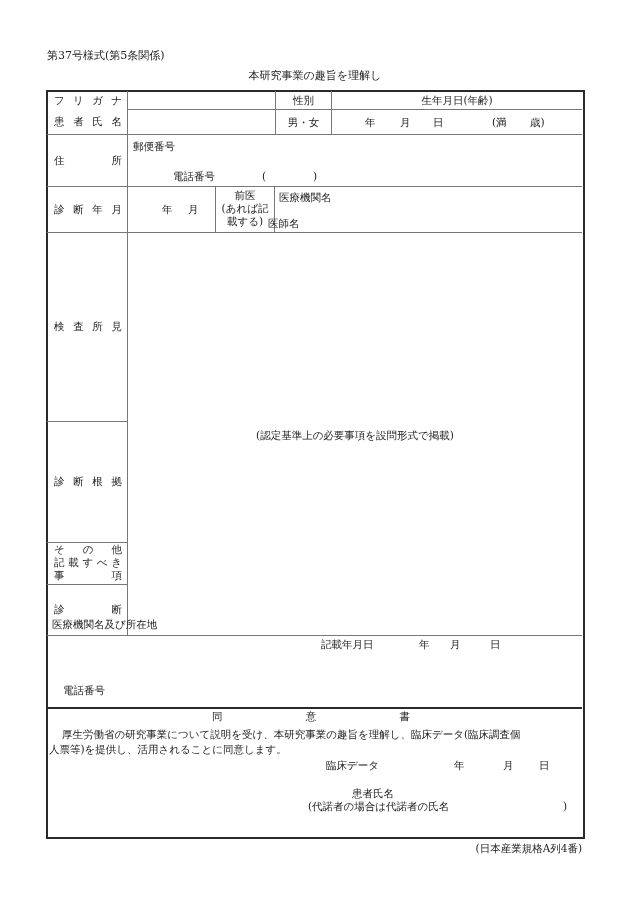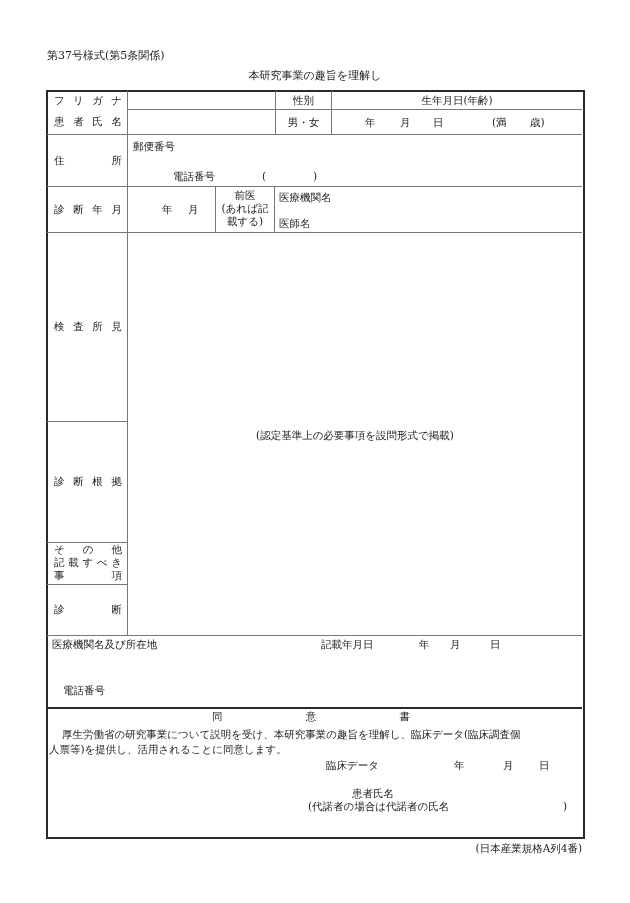--- a/index.html
+++ b/index.html
@@ -85,21 +85,21 @@
   <span>月</span>
 </div>
 <div class="cell-text" style="left:162px; top:203px;">年</div>
 <div class="cell-text" style="left:188px; top:203px;">月</div>
 <div class="cell-text center" style="left:216px; width:58px; top:189px; line-height:13px;">
   <div>前医</div>
   <div>(あれば記</div>
   <div>載する)</div>
 </div>
 <div class="cell-text" style="left:279px; top:191px;">医療機関名</div>
-<div class="cell-text" style="left:279px; top:217px;">医師名</div>
+<div class="cell-text" style="left:268px; top:217px;">医師名</div>
 
 <div class="lbl-spread" style="left:54px; width:68px; top:233px; height:188px;">
   <span>検</span>
   <span>査</span>
   <span>所</span>
   <span>見</span>
 </div>
 
 <div class="cell-text center" style="left:128px; width:454px; top:429px;">(認定基準上の必要事項を設問形式で掲載)</div>
 <div class="cell-text" style="left:128px; top:233px; width:454px; height:402px;"></div>
@@ -128,21 +128,21 @@
     <span>事</span>
     <span>項</span>
   </div>
 </div>
 
 <div class="lbl-spread" style="left:54px; width:68px; top:585px; height:50px;">
   <span>診</span>
   <span>断</span>
 </div>
 
-<div class="cell-text" style="left:52px; top:638px;">医療機関名及び所在地</div>
+<div class="cell-text" style="left:52px; top:618px;">医療機関名及び所在地</div>
 <div class="cell-text" style="left:321px; top:638px;">記載年月日</div>
 <div class="cell-text" style="left:419px; top:638px;">年</div>
 <div class="cell-text" style="left:450px; top:638px;">月</div>
 <div class="cell-text" style="left:490px; top:638px;">日</div>
 <div class="cell-text" style="left:63px; top:684px;">電話番号</div>
 
 <div class="spread3" style="left:212px; width:198px; top:710px;">
   <span>同</span>
   <span>意</span>
   <span>書</span>

